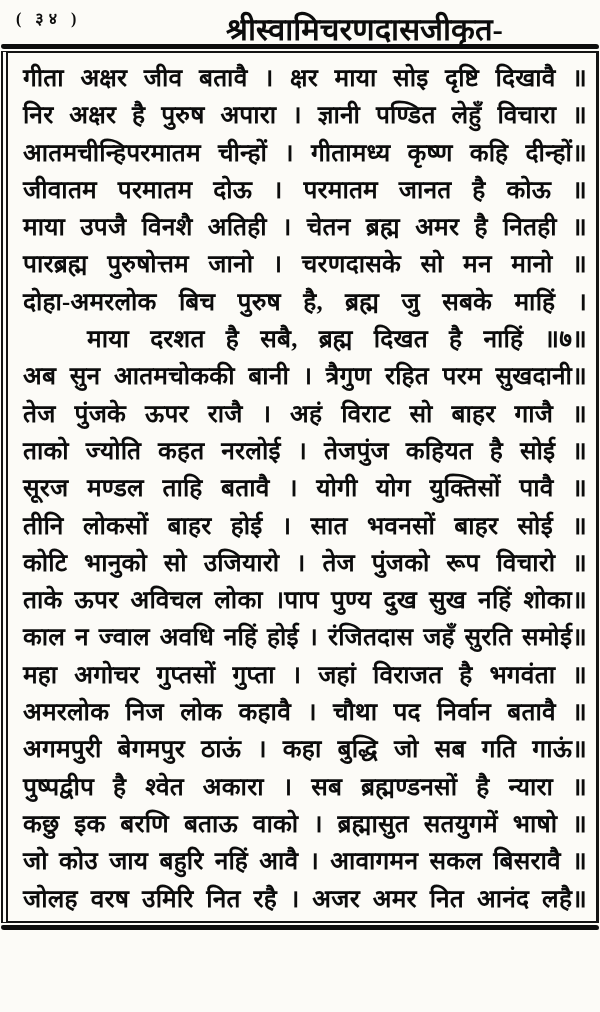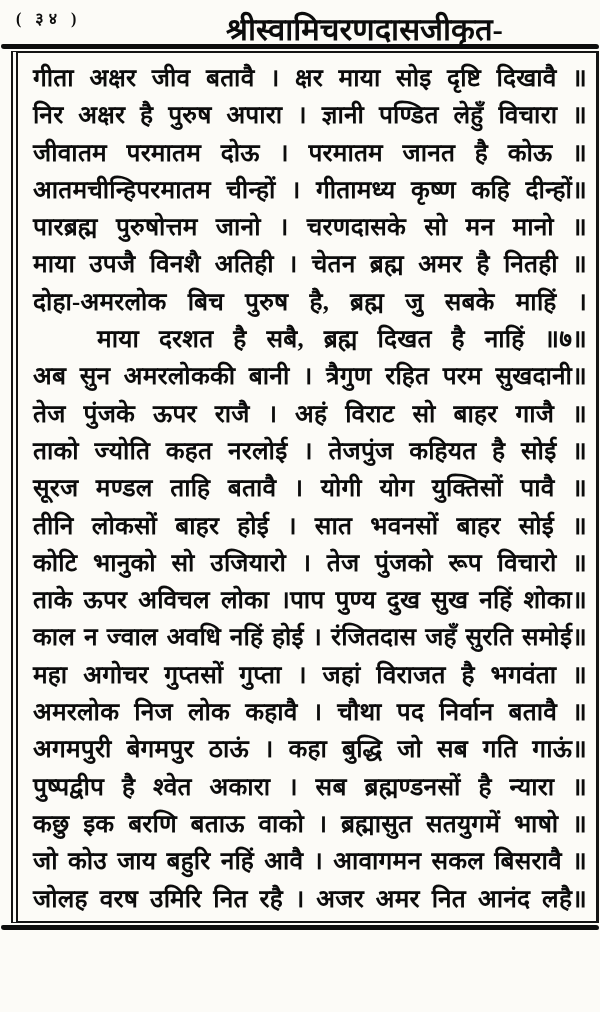--- a/index.html
+++ b/index.html
@@ -39,21 +39,21 @@
     font-weight: 700;
     white-space: nowrap;
   }
   .rule-thick {
     height: 5px;
     background: #0d0d0d;
     margin: 0 1px;
     border-radius: 2px 3px 2px 3px;
   }
   .frame {
-    margin: 2px 1px 0 11px;
+    margin: 2px 1px 0 1px;
     border-top: 2px solid #141414;
     border-bottom: 2px solid #141414;
     border-left: 7px double #141414;
     border-right: 3px solid #141414;
     padding: 6px 9px 4px 15px;
     box-sizing: border-box;
   }
   .vline {
     font-size: 24.5px;
     font-weight: 700;
@@ -78,27 +78,27 @@
   <div class="header">
     <span class="pagenum">( ३४ )</span>
     <span class="title">श्रीस्वामिचरणदासजीकृत-</span>
   </div>
 
   <div class="rule-thick"></div>
 
   <div class="frame">
     <div class="vline">गीता अक्षर जीव बतावै । क्षर माया सोइ दृष्टि दिखावै ॥</div>
     <div class="vline">निर अक्षर है पुरुष अपारा । ज्ञानी पण्डित लेहुँ विचारा ॥</div>
+    <div class="vline">आतमचीन्हिपरमातम चीन्हों । गीतामध्य कृष्ण कहि दीन्हों॥</div>
     <div class="vline">जीवातम परमातम दोऊ । परमातम जानत है कोऊ ॥</div>
-    <div class="vline">आतमचीन्हिपरमातम चीन्हों । गीतामध्य कृष्ण कहि दीन्हों॥</div>
+    <div class="vline">माया उपजै विनशै अतिही । चेतन ब्रह्म अमर है नितही ॥</div>
     <div class="vline">पारब्रह्म पुरुषोत्तम जानो । चरणदासके सो मन मानो ॥</div>
-    <div class="vline">माया उपजै विनशै अतिही । चेतन ब्रह्म अमर है नितही ॥</div>
     <div class="vline">दोहा-अमरलोक बिच पुरुष है, ब्रह्म जु सबके माहिं ।</div>
     <div class="vline indent">माया दरशत है सबै, ब्रह्म दिखत है नाहिं ॥७॥</div>
-    <div class="vline">अब सुन अमरलोककी बानी । त्रैगुण रहित परम सुखदानी॥</div>
+    <div class="vline">अब सुन आतमचोककी बानी । त्रैगुण रहित परम सुखदानी॥</div>
     <div class="vline">तेज पुंजके ऊपर राजै । अहं विराट सो बाहर गाजै ॥</div>
     <div class="vline">ताको ज्योति कहत नरलोई । तेजपुंज कहियत है सोई ॥</div>
     <div class="vline">सूरज मण्डल ताहि बतावै । योगी योग युक्तिसों पावै ॥</div>
     <div class="vline">तीनि लोकसों बाहर होई । सात भवनसों बाहर सोई ॥</div>
     <div class="vline">कोटि भानुको सो उजियारो । तेज पुंजको रूप विचारो ॥</div>
     <div class="vline">ताके ऊपर अविचल लोका ।पाप पुण्य दुख सुख नहिं शोका॥</div>
     <div class="vline">काल न ज्वाल अवधि नहिं होई । रंजितदास जहँ सुरति समोई॥</div>
     <div class="vline">महा अगोचर गुप्तसों गुप्ता । जहां विराजत है भगवंता ॥</div>
     <div class="vline">अमरलोक निज लोक कहावै । चौथा पद निर्वान बतावै ॥</div>
     <div class="vline">अगमपुरी बेगमपुर ठाऊं । कहा बुद्धि जो सब गति गाऊं॥</div>

